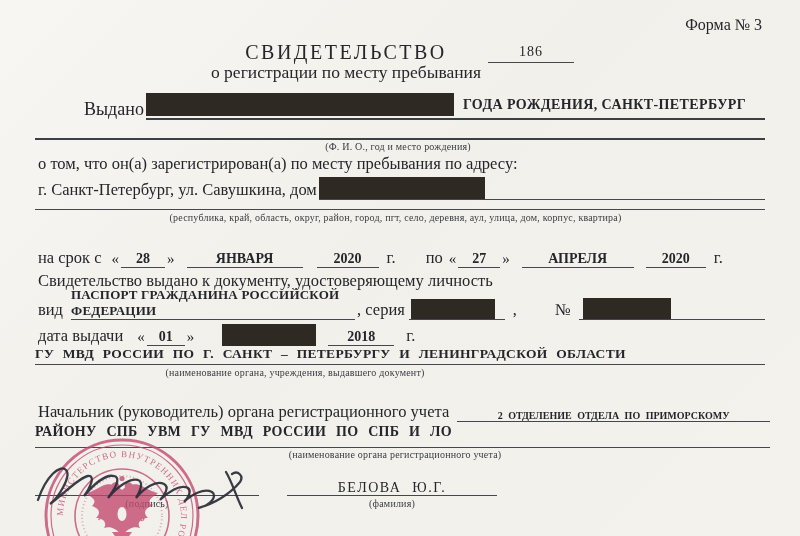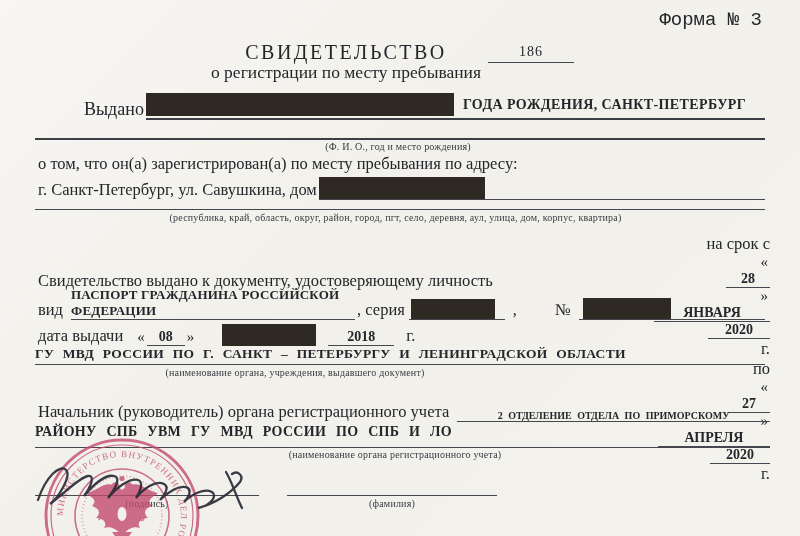--- a/index.html
+++ b/index.html
@@ -20,21 +20,21 @@
   .row{display:flex; align-items:flex-end;}
   .q{font-size:15px; padding:0 2px;}
   .body-txt{font-size:16.5px;}
   svg text{font-family:"Liberation Serif","DejaVu Serif",serif;}
 </style>
 </head>
 <body>
 
 <div class="doc">
 
-  <div class="abs" style="top:9px; right:38px; font-size:19px;font-family:Liberation Mono, monospace;">Форма № 3</div>
+  <div class="abs" style="top:16px; right:38px; font-size:16px;">Форма № 3</div>
 
   <div class="abs" style="top:41px; left:0; width:692px; text-align:center; font-size:20px; letter-spacing:2.5px;">СВИДЕТЕЛЬСТВО</div>
   <div class="abs rule" style="top:44px; left:488px; width:86px; height:18px; text-align:center; font-size:14px; letter-spacing:1px;">186</div>
   <div class="abs" style="top:62px; left:0; width:692px; text-align:center; font-size:17.5px;">о регистрации по месту пребывания</div>
 
   <div class="abs row" style="top:93px; left:84px; right:35px; height:27px;">
     <span class="body-txt" style="font-size:18px; padding-right:2px;">Выдано</span>
     <span class="rule2" style="flex:1; display:flex; align-items:center; height:27px;">
       <span class="redact" style="width:308px; height:23px;"></span>
       <span class="bcaps" style="font-size:14px; padding-left:9px; white-space:nowrap;">ГОДА РОЖДЕНИЯ, САНКТ-ПЕТЕРБУРГ</span>
@@ -47,21 +47,21 @@
     <span class="body-txt" style="white-space:nowrap; padding-right:2px;">г. Санкт-Петербург, ул. Савушкина, дом</span>
     <span class="rule" style="flex:1; display:flex; align-items:flex-end; height:25px;">
       <span class="redact" style="width:166px; height:22px;"></span>
     </span>
   </div>
 
   <div class="abs body-txt" style="top:154px; left:38px;">о том, что он(а) зарегистрирован(а) по месту пребывания по адресу:</div>
   <div class="abs rule" style="top:196px; left:35px; right:35px; height:13px;"></div>
   <div class="abs cap" style="top:212px; left:35px; right:44px;">(республика, край, область, округ, район, город, пгт, село, деревня, аул, улица, дом, корпус, квартира)</div>
 
-  <div class="abs row body-txt" style="top:234px; left:38px; right:30px; height:26px;flex-direction:column;">
+  <div class="abs row body-txt" style="top:242px; left:38px; right:30px; height:26px;">
     <span>на срок с</span>
     <span class="q" style="margin-left:8px;">«</span>
     <span class="cell" style="width:44px;">28</span>
     <span class="q">»</span>
     <span class="cell" style="width:116px; margin-left:10px;">ЯНВАРЯ</span>
     <span class="cell" style="width:62px; margin-left:14px;">2020</span>
     <span style="margin-left:8px;">г.</span>
     <span style="margin-left:30px;">по</span>
     <span class="q" style="margin-left:4px;">«</span>
     <span class="cell" style="width:42px;">27</span>
@@ -83,40 +83,41 @@
     <span class="body-txt" style="margin-left:8px;">,</span>
     <span class="body-txt" style="margin-left:38px;">№</span>
     <span class="rule" style="flex:1; margin-left:8px; display:flex; align-items:flex-end; height:26px;">
       <span class="redact" style="width:88px; height:21px; margin-left:4px;"></span>
     </span>
   </div>
 
   <div class="abs row" style="top:320px; left:38px; width:380px; height:26px;">
     <span class="body-txt">дата выдачи</span>
     <span class="q" style="margin-left:12px;">«</span>
-    <span class="cell" style="width:38px;">08</span>
+    <span class="cell" style="width:38px;">01</span>
     <span class="q">»</span>
     <span class="redact" style="width:94px; height:22px; margin-left:26px;"></span>
     <span class="cell" style="width:66px; margin-left:12px;">2018</span>
     <span class="body-txt" style="margin-left:12px;">г.</span>
   </div>
 
   <div class="abs rule" style="top:346px; left:35px; right:35px; height:18px; font-size:13.5px; font-weight:700; word-spacing:5px; letter-spacing:.3px; white-space:nowrap;">ГУ МВД РОССИИ ПО Г. САНКТ – ПЕТЕРБУРГУ И ЛЕНИНГРАДСКОЙ ОБЛАСТИ</div>
   <div class="abs cap" style="top:367px; left:35px; width:520px;">(наименование органа, учреждения, выдавшего документ)</div>
 
   <div class="abs row" style="top:397px; left:38px; right:30px; height:25px;">
     <span class="body-txt" style="white-space:nowrap;">Начальник (руководитель) органа регистрационного учета</span>
     <span class="cell" style="flex:1; margin-left:8px; font-size:10px; word-spacing:3px;">2 ОТДЕЛЕНИЕ ОТДЕЛА ПО ПРИМОРСКОМУ</span>
   </div>
   <div class="abs rule" style="top:424px; left:35px; right:30px; height:23px; font-size:14px; font-weight:700; word-spacing:6px; letter-spacing:.3px;">РАЙОНУ СПБ УВМ ГУ МВД РОССИИ ПО СПБ И ЛО</div>
   <div class="abs cap" style="top:449px; left:35px; width:720px;">(наименование органа регистрационного учета)</div>
 
   <div class="abs rule" style="top:481px; left:35px; width:224px; height:14px;"></div>
   <div class="abs cap" style="top:498px; left:35px; width:224px;">(подпись)</div>
 
+  <div class="abs" style="top:480px; left:287px; width:210px; text-align:center; font-size:14px; letter-spacing:1.5px; word-spacing:6px;">БЕЛОВА Ю.Г.</div>
   <div class="abs rule" style="top:495px; left:287px; width:210px; height:0;"></div>
   <div class="abs cap" style="top:498px; left:287px; width:210px;">(фамилия)</div>
 
   <svg class="abs" style="top:428px; left:22px;" width="250" height="108" viewBox="0 0 250 108">
     <g opacity="0.78">
       <circle cx="100" cy="88" r="76" fill="none" stroke="#c2486f" stroke-width="3"></circle>
       <circle cx="100" cy="88" r="71" fill="none" stroke="#c2486f" stroke-width="1.2"></circle>
       <circle cx="100" cy="88" r="47" fill="none" stroke="#c2486f" stroke-width="1.6"></circle>
       <circle cx="100" cy="88" r="40" fill="none" stroke="#c2486f" stroke-width="2" stroke-dasharray="1,2.5" opacity="0.55"></circle>
       <defs>

